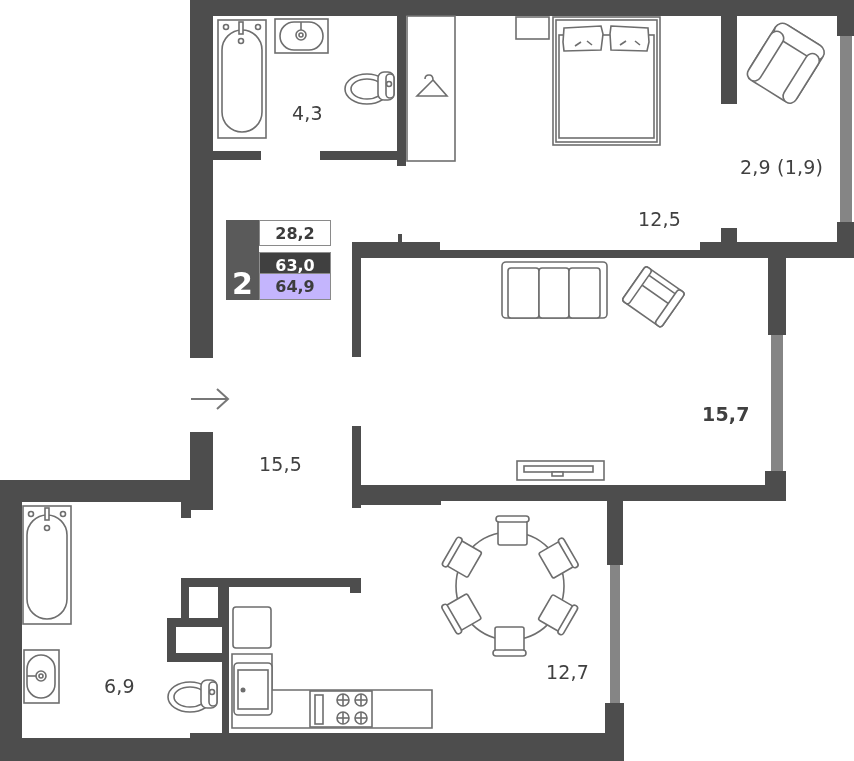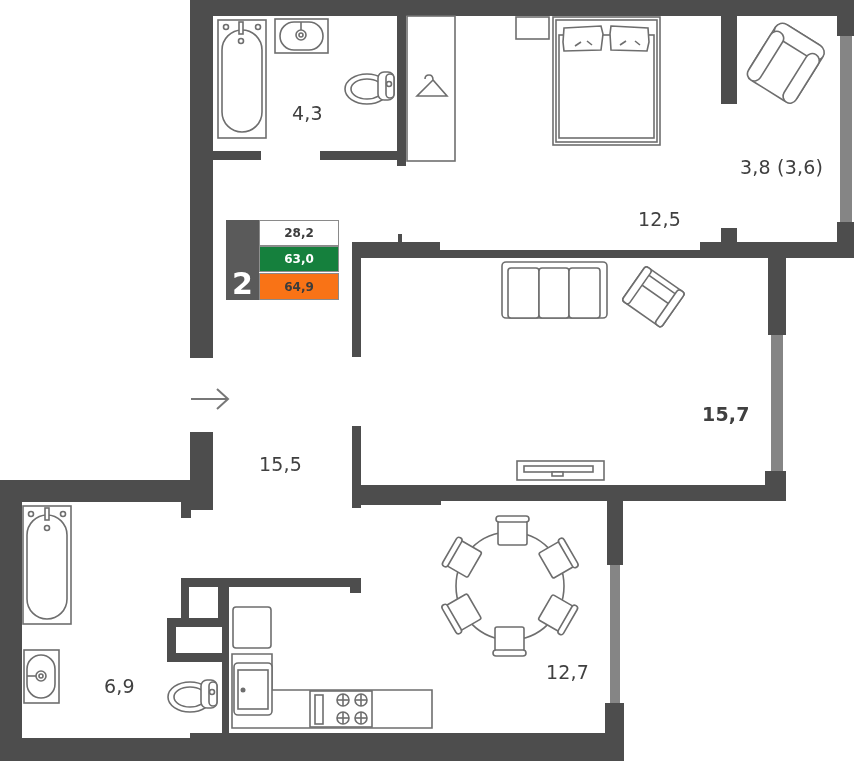--- a/index.html
+++ b/index.html
@@ -5,24 +5,24 @@
   html, body { margin:0; padding:0; background:#ffffff; }
   body { width:854px; height:761px; position:relative; overflow:hidden; font-family:"DejaVu Sans", sans-serif; }
   #plan { position:absolute; left:0; top:0; width:854px; height:761px; }
   .wall { fill:#4d4d4d; }
   .win { fill:#858585; }
   .furn { fill:#ffffff; stroke:#6e6e6e; stroke-width:1.6; }
   .furn-n { fill:none; stroke:#6e6e6e; stroke-width:1.6; }
   .label { position:absolute; font-family:"DejaVu Sans", sans-serif; font-size:19px; color:#404040; letter-spacing:0.2px; white-space:nowrap; }
   .badge { position:absolute; left:226px; top:220px; width:110px; height:80px; }
   .badge .rooms { position:absolute; left:0; top:0; width:33px; height:80px; background:#5a5a5a; color:#fff; font-weight:bold; font-size:30px; display:flex; align-items:flex-end; justify-content:center; line-height:30px; padding-bottom:1px; box-sizing:border-box; }
-  .badge .cell { position:absolute; left:33px; width:80px; height:26px; border:1px solid #8a8a8a; box-sizing:border-box; font-weight:bold; font-size:12px; display:flex; align-items:center; justify-content:center; }
+  .badge .cell { position:absolute; left:33px; width:72px; height:26px; border:1px solid #8a8a8a; box-sizing:border-box; font-weight:bold; font-size:16px; display:flex; align-items:center; justify-content:center; }
   .badge .c0 { top:0; background:#fff; color:#3c3c3c; }
-  .badge .c1 { top:26px; background:#15803d; color:#fff; border-color:#8e8e8e; }
-  .badge .c2 { top:53px; background:#f97316; color:#3c3c3c; height:27px; }
+  .badge .c1 { top:32px; background:#404040; color:#fff; border-color:#8e8e8e; }
+  .badge .c2 { top:53px; background:#c4b5fd; color:#3c3c3c; height:27px; }
 </style>
 </head>
 <body>
 
 <svg id="plan" viewBox="0 0 854 761" xmlns="http://www.w3.org/2000/svg">
 
   <g>
 
     <rect class="wall" x="190" y="0" width="664" height="16"></rect>
 
@@ -230,21 +230,21 @@
       </g>
     <g transform="rotate(300 510 586)">
         <rect class="furn" x="496" y="521" width="29" height="24" rx="2"></rect>
         <rect class="furn" x="494" y="516" width="33" height="6" rx="3"></rect>
       </g>
   </g>
 </svg>
 
 <div class="label" style="left:292px; top:102px;">4,3</div>
 <div class="label" style="left:638px; top:208px;">12,5</div>
-<div class="label" style="left:740px; top:156px;">3,8 (3,6)</div>
+<div class="label" style="left:740px; top:156px;">2,9 (1,9)</div>
 <div class="label" style="left:702px; top:403px;font-weight:bold;">15,7</div>
 <div class="label" style="left:259px; top:453px;">15,5</div>
 <div class="label" style="left:104px; top:675px;">6,9</div>
 <div class="label" style="left:546px; top:661px;text-align:right;">12,7</div>
 
 <div class="badge">
   <div class="rooms">2</div>
   <div class="cell c0">28,2</div>
   <div class="cell c1">63,0</div>
   <div class="cell c2">64,9</div>

